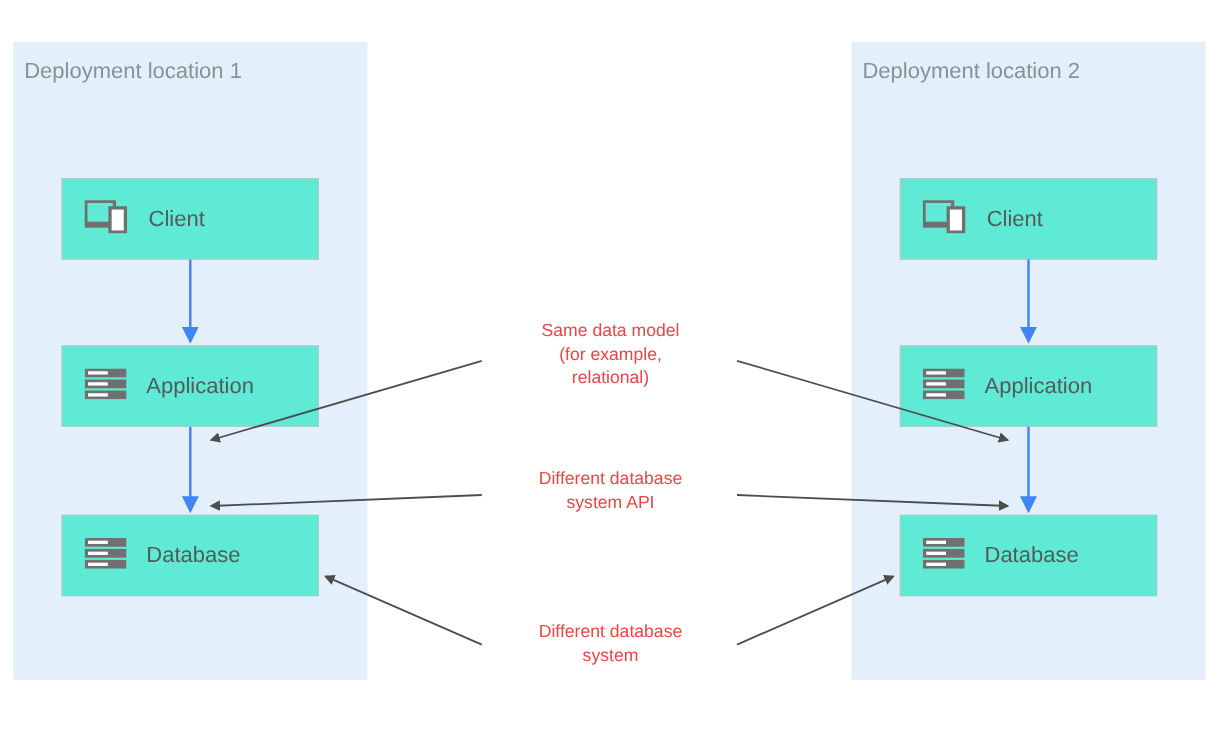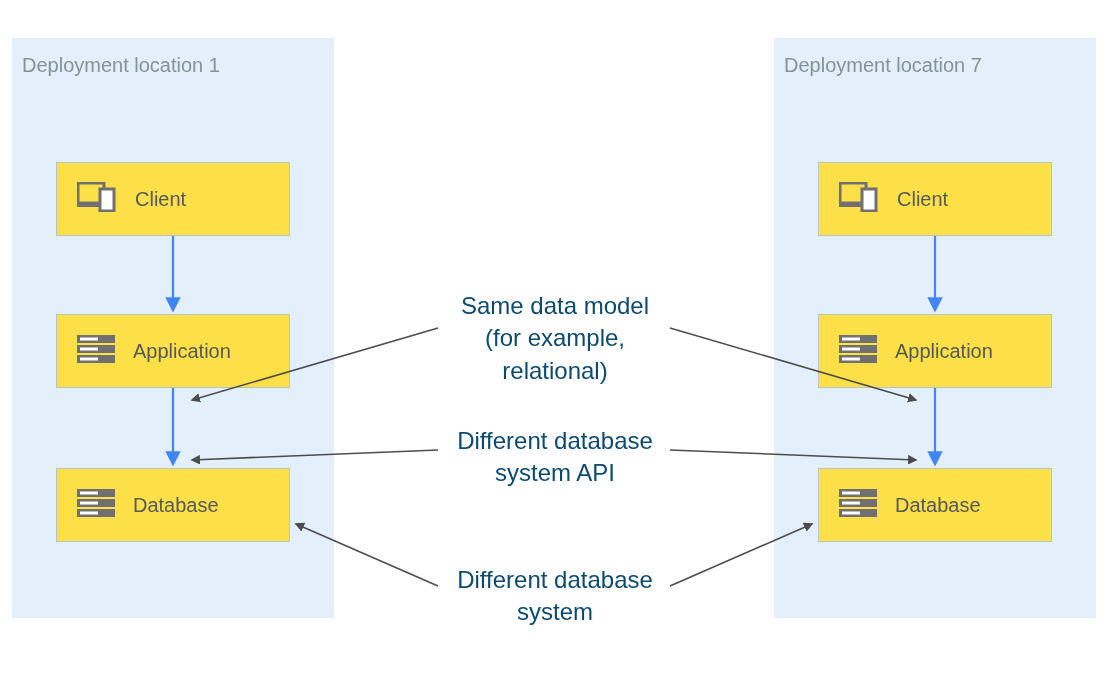--- a/index.html
+++ b/index.html
@@ -18,54 +18,54 @@
   }
   .panel-title {
     position: absolute;
     font-size: 20px;
     color: #849394;
     font-weight: 400;
     text-align: right;
   }
   .node {
     position: absolute;
-    background: #fde047;
+    background: #5eead4;
     border: 1px solid #b9c4c7;
     display: flex;
     align-items: center;
     padding-left: 20px;
     box-sizing: border-box;
   }
   .node-label {
     font-size: 20px;
     color: #55595a;
     margin-left: 18px;
   }
   .ann {
     position: absolute;
-    font-size: 24px;
-    color: #0c4a6e;
+    font-size: 16px;
+    color: #ef4444;
     text-align: center;
     line-height: 1.35;
   }
   svg.overlay {
     position: absolute;
     left: 0; top: 0;
     width: 1106px; height: 684px;
     pointer-events: none;
   }
 </style>
 </head>
 <body>
 
 <div class="panel" style="left:12px; top:38px; width:322px; height:580px;"></div>
 <div class="panel-title" style="left:22px; top:54px;">Deployment location 1</div>
 
 <div class="panel" style="left:774px; top:38px; width:322px; height:580px;"></div>
-<div class="panel-title" style="left:784px; top:54px;">Deployment location 7</div>
+<div class="panel-title" style="left:784px; top:54px;">Deployment location 2</div>
 
 <div class="node" style="left:56px; top:162px; width:234px; height:74px;">
   <span>
     <svg width="40" height="30" viewBox="0 0 40 30">
       <rect x="1" y="1" width="26" height="20" fill="none" stroke="#707070" stroke-width="3"></rect>
       <rect x="0" y="21" width="28" height="4" fill="#707070"></rect>
       <rect x="23" y="7" width="14" height="22" fill="#fff" stroke="#707070" stroke-width="3"></rect>
     </svg>
   </span>
   <span class="node-label">Client</span>

